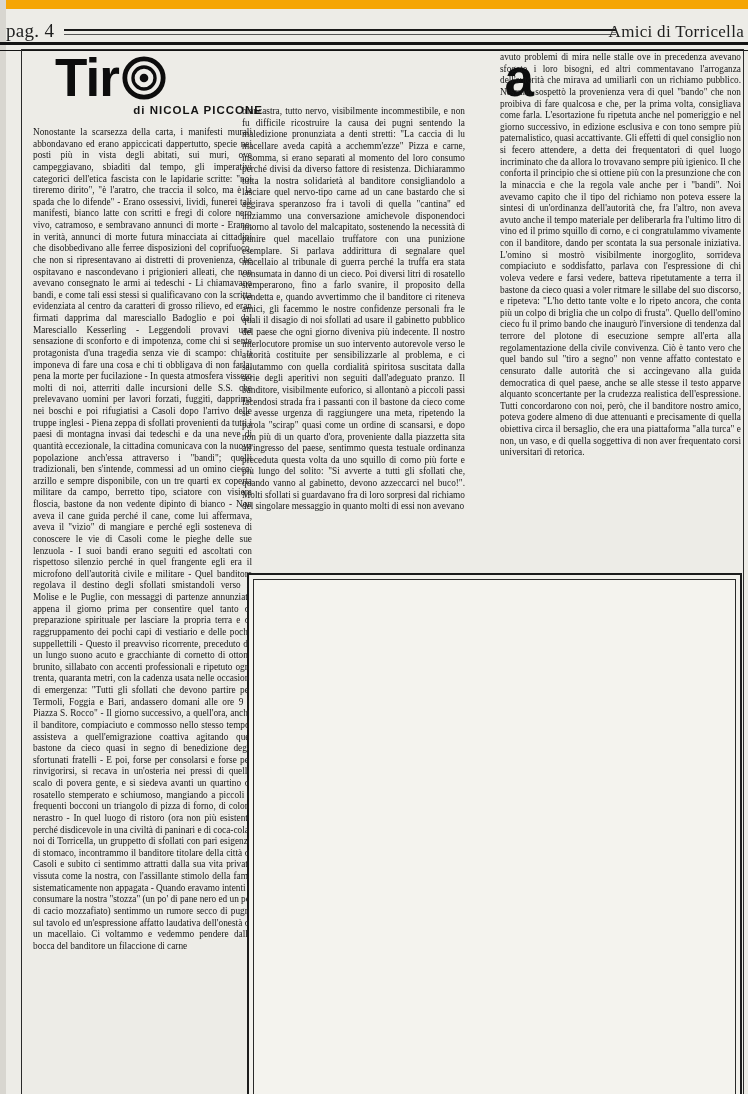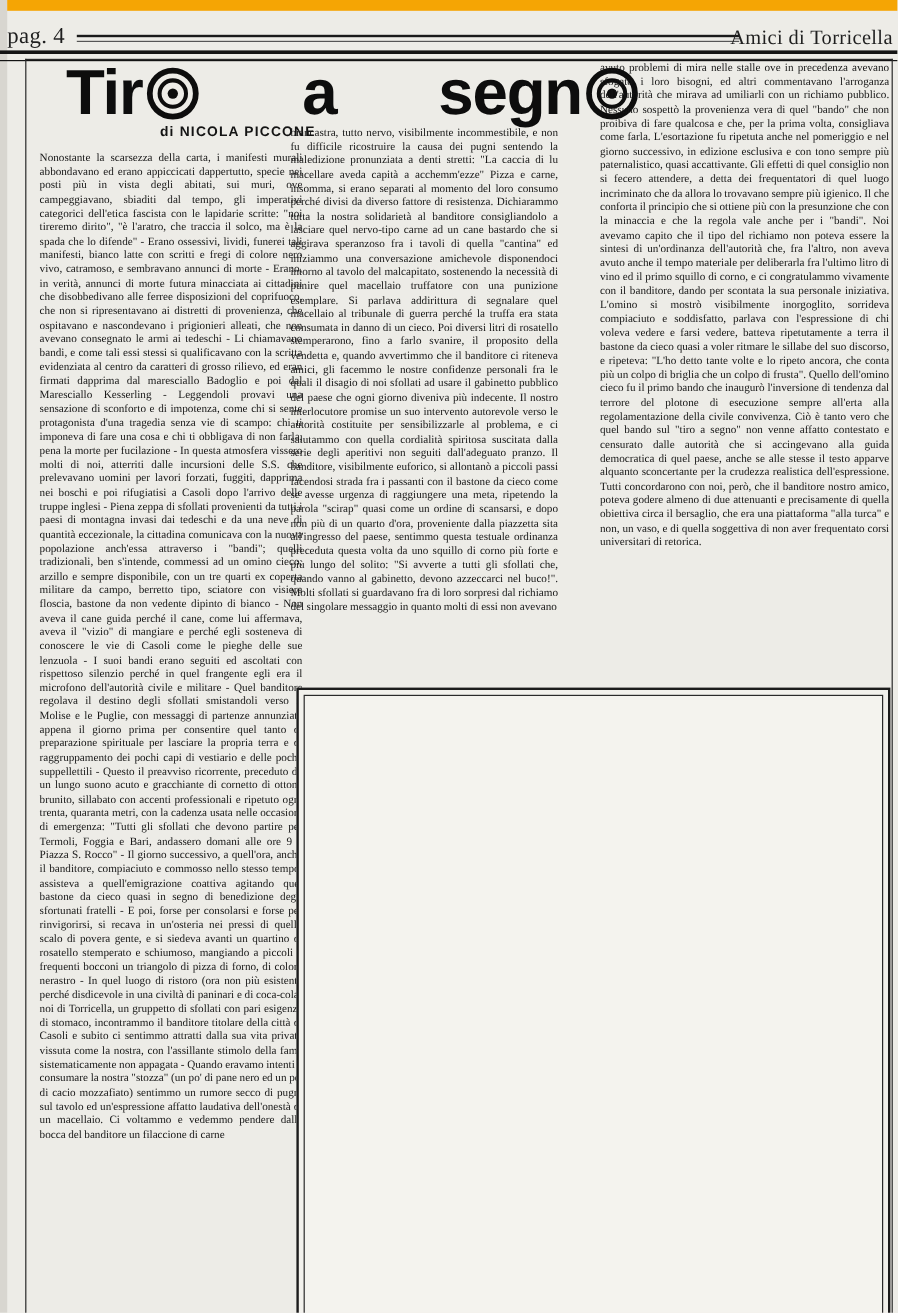--- a/index.html
+++ b/index.html
@@ -65,28 +65,20 @@
 <div class="headline">
   <span class="word-group">
     <span>Tir</span>
     <svg class="bullseye" viewBox="0 0 48 48">
       <circle cx="24" cy="24" r="20" fill="none" stroke="#0d0d0d" stroke-width="5"></circle>
       <circle cx="24" cy="24" r="11.5" fill="none" stroke="#0d0d0d" stroke-width="3.5"></circle>
       <circle cx="24" cy="24" r="4.5" fill="#0d0d0d"></circle>
     </svg>
   </span>
   <span>a</span>
-  <span class="word-group">
-    <span>segn</span>
-    <svg class="bullseye" viewBox="0 0 48 48">
-      <circle cx="24" cy="24" r="20" fill="none" stroke="#0d0d0d" stroke-width="5"></circle>
-      <circle cx="24" cy="24" r="11.5" fill="none" stroke="#0d0d0d" stroke-width="3.5"></circle>
-      <circle cx="24" cy="24" r="4.5" fill="#0d0d0d"></circle>
-    </svg>
-  </span>
 </div>
 
 <div class="byline">di NICOLA PICCONE</div>
 
 <div class="col col-1" lang="it">Nonostante la scarsezza della carta, i manifesti murali abbondavano ed erano appiccicati dappertutto, specie nei posti più in vista degli abitati, sui muri, ove campeggiavano, sbiaditi dal tempo, gli imperativi categorici dell'etica fascista con le lapidarie scritte: "noi tireremo dirito", "è l'aratro, che traccia il solco, ma è la spada che lo difende" - Erano ossessivi, lividi, funerei tali manifesti, bianco latte con scritti e fregi di colore nero vivo, catramoso, e sembravano annunci di morte - Erano, in verità, annunci di morte futura minacciata ai cittadini che disobbedivano alle ferree disposizioni del coprifuoco, che non si ripresentavano ai distretti di provenienza, che ospitavano e nascondevano i prigionieri alleati, che non avevano consegnato le armi ai tedeschi - Li chiamavano bandi, e come tali essi stessi si qualificavano con la scritta evidenziata al centro da caratteri di grosso rilievo, ed eran firmati dapprima dal maresciallo Badoglio e poi dal Maresciallo Kesserling - Leggendoli provavi una sensazione di sconforto e di impotenza, come chi si sente protagonista d'una tragedia senza vie di scampo: chi ti imponeva di fare una cosa e chi ti obbligava di non farla, pena la morte per fucilazione - In questa atmosfera vissero molti di noi, atterriti dalle incursioni delle S.S. che prelevavano uomini per lavori forzati, fuggiti, dapprima nei boschi e poi rifugiatisi a Casoli dopo l'arrivo delle truppe inglesi - Piena zeppa di sfollati provenienti da tutti i paesi di montagna invasi dai tedeschi e da una neve di quantità eccezionale, la cittadina comunicava con la nuova popolazione anch'essa attraverso i "bandi"; quelli tradizionali, ben s'intende, commessi ad un omino cieco, arzillo e sempre disponibile, con un tre quarti ex coperta militare da campo, berretto tipo, sciatore con visiera floscia, bastone da non vedente dipinto di bianco - Non aveva il cane guida perché il cane, come lui affermava, aveva il "vizio" di mangiare e perché egli sosteneva di conoscere le vie di Casoli come le pieghe delle sue lenzuola - I suoi bandi erano seguiti ed ascoltati con rispettoso silenzio perché in quel frangente egli era il microfono dell'autorità civile e militare - Quel banditore regolava il destino degli sfollati smistandoli verso il Molise e le Puglie, con messaggi di partenze annunziate appena il giorno prima per consentire quel tanto di preparazione spirituale per lasciare la propria terra e di raggruppamento dei pochi capi di vestiario e delle poche suppellettili - Questo il preavviso ricorrente, preceduto da un lungo suono acuto e gracchiante di cornetto di ottone brunito, sillabato con accenti professionali e ripetuto ogni trenta, quaranta metri, con la cadenza usata nelle occasioni di emergenza: "Tutti gli sfollati che devono partire per Termoli, Foggia e Bari, andassero domani alle ore 9 a Piazza S. Rocco" - Il giorno successivo, a quell'ora, anche il banditore, compiaciuto e commosso nello stesso tempo, assisteva a quell'emigrazione coattiva agitando quel bastone da cieco quasi in segno di benedizione degli sfortunati fratelli - E poi, forse per consolarsi e forse per rinvigorirsi, si recava in un'osteria nei pressi di quello scalo di povera gente, e si siedeva avanti un quartino di rosatello stemperato e schiumoso, mangiando a piccoli e frequenti bocconi un triangolo di pizza di forno, di colore nerastro - In quel luogo di ristoro (ora non più esistente perché disdicevole in una civiltà di paninari e di coca-cola) noi di Torricella, un gruppetto di sfollati con pari esigenze di stomaco, incontrammo il banditore titolare della città di Casoli e subito ci sentimmo attratti dalla sua vita privata vissuta come la nostra, con l'assillante stimolo della fame sistematicamente non appagata - Quando eravamo intenti a consumare la nostra "stozza" (un po' di pane nero ed un po' di cacio mozzafiato) sentimmo un rumore secco di pugni sul tavolo ed un'espressione affatto laudativa dell'onestà di un macellaio. Ci voltammo e vedemmo pendere dalla bocca del banditore un filaccione di carne</div>
 <div class="col col-2" lang="it">biancastra, tutto nervo, visibilmente incommestibile, e non fu difficile ricostruire la causa dei pugni sentendo la maledizione pronunziata a denti stretti: "La caccia di lu macellare aveda capità a acchemm'ezze" Pizza e carne, insomma, si erano separati al momento del loro consumo perché divisi da diverso fattore di resistenza. Dichiarammo tutta la nostra solidarietà al banditore consigliandolo a lasciare quel nervo-tipo carne ad un cane bastardo che si aggirava speranzoso fra i tavoli di quella "cantina" ed iniziammo una conversazione amichevole disponendoci intorno al tavolo del malcapitato, sostenendo la necessità di punire quel macellaio truffatore con una punizione esemplare. Si parlava addirittura di segnalare quel macellaio al tribunale di guerra perché la truffa era stata consumata in danno di un cieco. Poi diversi litri di rosatello stemperarono, fino a farlo svanire, il proposito della vendetta e, quando avvertimmo che il banditore ci riteneva amici, gli facemmo le nostre confidenze personali fra le quali il disagio di noi sfollati ad usare il gabinetto pubblico del paese che ogni giorno diveniva più indecente. Il nostro interlocutore promise un suo intervento autorevole verso le autorità costituite per sensibilizzarle al problema, e ci salutammo con quella cordialità spiritosa suscitata dalla serie degli aperitivi non seguiti dall'adeguato pranzo. Il banditore, visibilmente euforico, si allontanò a piccoli passi facendosi strada fra i passanti con il bastone da cieco come se avesse urgenza di raggiungere una meta, ripetendo la parola "scirap" quasi come un ordine di scansarsi, e dopo non più di un quarto d'ora, proveniente dalla piazzetta sita all'ingresso del paese, sentimmo questa testuale ordinanza preceduta questa volta da uno squillo di corno più forte e più lungo del solito: "Si avverte a tutti gli sfollati che, quando vanno al gabinetto, devono azzeccarci nel buco!". Molti sfollati si guardavano fra di loro sorpresi dal richiamo del singolare messaggio in quanto molti di essi non avevano</div>
 <div class="col col-3" lang="it">avuto problemi di mira nelle stalle ove in precedenza avevano sfogato i loro bisogni, ed altri commentavano l'arroganza dell'autorità che mirava ad umiliarli con un richiamo pubblico. Nessuno sospettò la provenienza vera di quel "bando" che non proibiva di fare qualcosa e che, per la prima volta, consigliava come farla. L'esortazione fu ripetuta anche nel pomeriggio e nel giorno successivo, in edizione esclusiva e con tono sempre più paternalistico, quasi accattivante. Gli effetti di quel consiglio non si fecero attendere, a detta dei frequentatori di quel luogo incriminato che da allora lo trovavano sempre più igienico. Il che conforta il principio che si ottiene più con la presunzione che con la minaccia e che la regola vale anche per i "bandi". Noi avevamo capito che il tipo del richiamo non poteva essere la sintesi di un'ordinanza dell'autorità che, fra l'altro, non aveva avuto anche il tempo materiale per deliberarla fra l'ultimo litro di vino ed il primo squillo di corno, e ci congratulammo vivamente con il banditore, dando per scontata la sua personale iniziativa. L'omino si mostrò visibilmente inorgoglito, sorrideva compiaciuto e soddisfatto, parlava con l'espressione di chi voleva vedere e farsi vedere, batteva ripetutamente a terra il bastone da cieco quasi a voler ritmare le sillabe del suo discorso, e ripeteva: "L'ho detto tante volte e lo ripeto ancora, che conta più un colpo di briglia che un colpo di frusta". Quello dell'omino cieco fu il primo bando che inaugurò l'inversione di tendenza dal terrore del plotone di esecuzione sempre all'erta alla regolamentazione della civile convivenza. Ciò è tanto vero che quel bando sul "tiro a segno" non venne affatto contestato e censurato dalle autorità che si accingevano alla guida democratica di quel paese, anche se alle stesse il testo apparve alquanto sconcertante per la crudezza realistica dell'espressione. Tutti concordarono con noi, però, che il banditore nostro amico, poteva godere almeno di due attenuanti e precisamente di quella obiettiva circa il bersaglio, che era una piattaforma "alla turca" e non, un vaso, e di quella soggettiva di non aver frequentato corsi universitari di retorica.</div>
 
 <div class="photo-box">
   <div class="photo-box-inner"></div>

